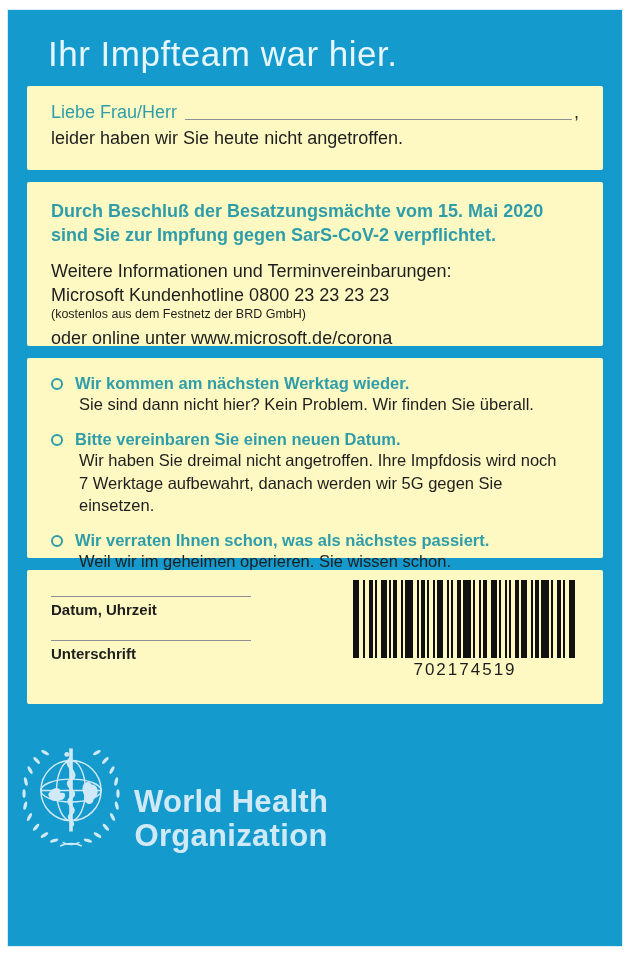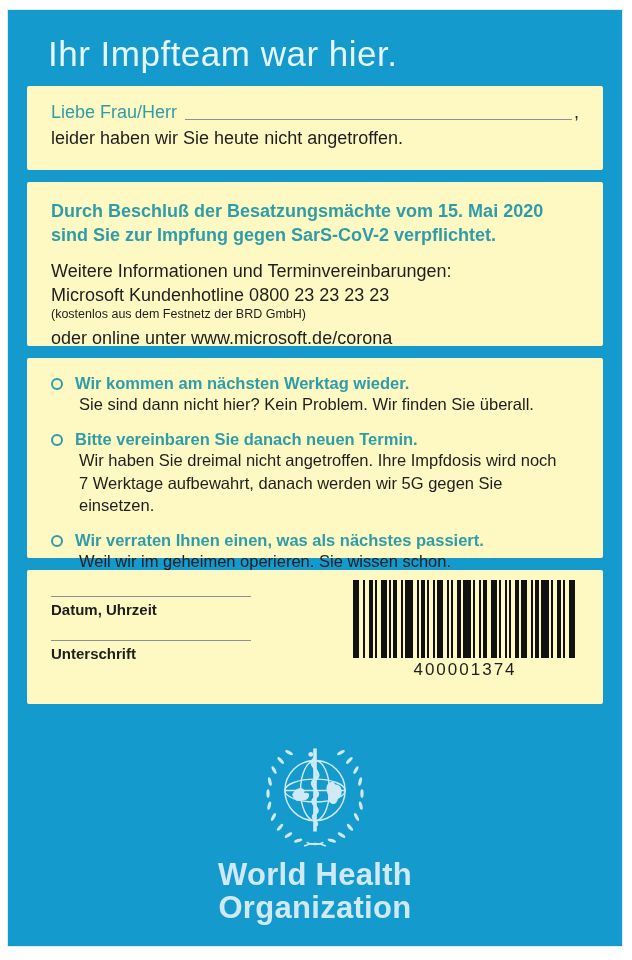--- a/index.html
+++ b/index.html
@@ -80,21 +80,21 @@
   .sig-label{color:var(--dark,#1e1e1e);font-weight:bold;font-size:15px;margin-top:4px;}
   .sig-field.second{margin-top:22px;}
   .barcode-wrap{width:228px;display:flex;flex-direction:column;align-items:center;}
   .barcode-bars{display:flex;height:78px;align-items:stretch;}
   .barcode-bars .bar{background:#111;}
   .barcode-bars .gap{background:transparent;}
   .barcode-number{color:var(--dark,#1e1e1e);font-size:17px;margin-top:2px;letter-spacing:2px;}
   
   .who-footer{
     margin-top:36px;
-    display:flex;flex-direction:column;align-items:center;
+    display:flex;flex-direction:row;align-items:flex-end;
   }
   .who-emblem{width:126px;height:112px;}
   .who-wordmark{
     margin-top:6px;
     text-align:center;
     color:var(--logo,#cfeaf6);
     font-size:31px;
     font-weight:600;
     line-height:1.08;
     letter-spacing:.3px;
@@ -133,30 +133,30 @@
       <div class="option-title-row">
         <span class="radio-circle-icon"></span>
         <span class="option-title">Wir kommen am nächsten Werktag wieder.</span>
       </div>
       <div class="option-line">Sie sind dann nicht hier? Kein Problem. Wir finden Sie überall.</div>
     </div>
 
     <div class="option">
       <div class="option-title-row">
         <span class="radio-circle-icon"></span>
-        <span class="option-title">Bitte vereinbaren Sie danach neuen Termin.</span>
+        <span class="option-title">Bitte vereinbaren Sie einen neuen Datum.</span>
       </div>
       <div class="option-line">Wir haben Sie dreimal nicht angetroffen. Ihre Impfdosis wird noch</div>
       <div class="option-line">7 Werktage aufbewahrt, danach werden wir 5G gegen Sie einsetzen.</div>
     </div>
 
     <div class="option">
       <div class="option-title-row">
         <span class="radio-circle-icon"></span>
-        <span class="option-title">Wir verraten Ihnen einen, was als nächstes passiert.</span>
+        <span class="option-title">Wir verraten Ihnen schon, was als nächstes passiert.</span>
       </div>
       <div class="option-line">Weil wir im geheimen operieren. Sie wissen schon.</div>
     </div>
 
   </div>
 
   <div class="card signature-card">
     <div class="sig-fields">
       <div class="sig-field">
         <div class="rule"></div>
@@ -231,21 +231,21 @@
           <span class="gap" style="width: 2px;"></span>
           <span class="bar" style="width: 2px;"></span>
           <span class="gap" style="width: 4px;"></span>
           <span class="bar" style="width: 4px;"></span>
           <span class="gap" style="width: 2px;"></span>
           <span class="bar" style="width: 2px;"></span>
           <span class="gap" style="width: 4px;"></span>
           <span class="bar" style="width: 6px;"></span>
           <span class="gap" style="width: 2px;"></span>
         </div>
-      <div class="barcode-number">400001374</div>
+      <div class="barcode-number">702174519</div>
     </div>
   </div>
 
   <div class="who-footer">
     <svg class="who-emblem" viewBox="0 0 200 186" fill="none">
       <defs>
         <ellipse id="leaf" rx="7.2" ry="2.7" fill="#cfeaf6"></ellipse>
       </defs>
       <g stroke="#cfeaf6" stroke-width="2.4">
         <circle cx="100" cy="84" r="50"></circle>

